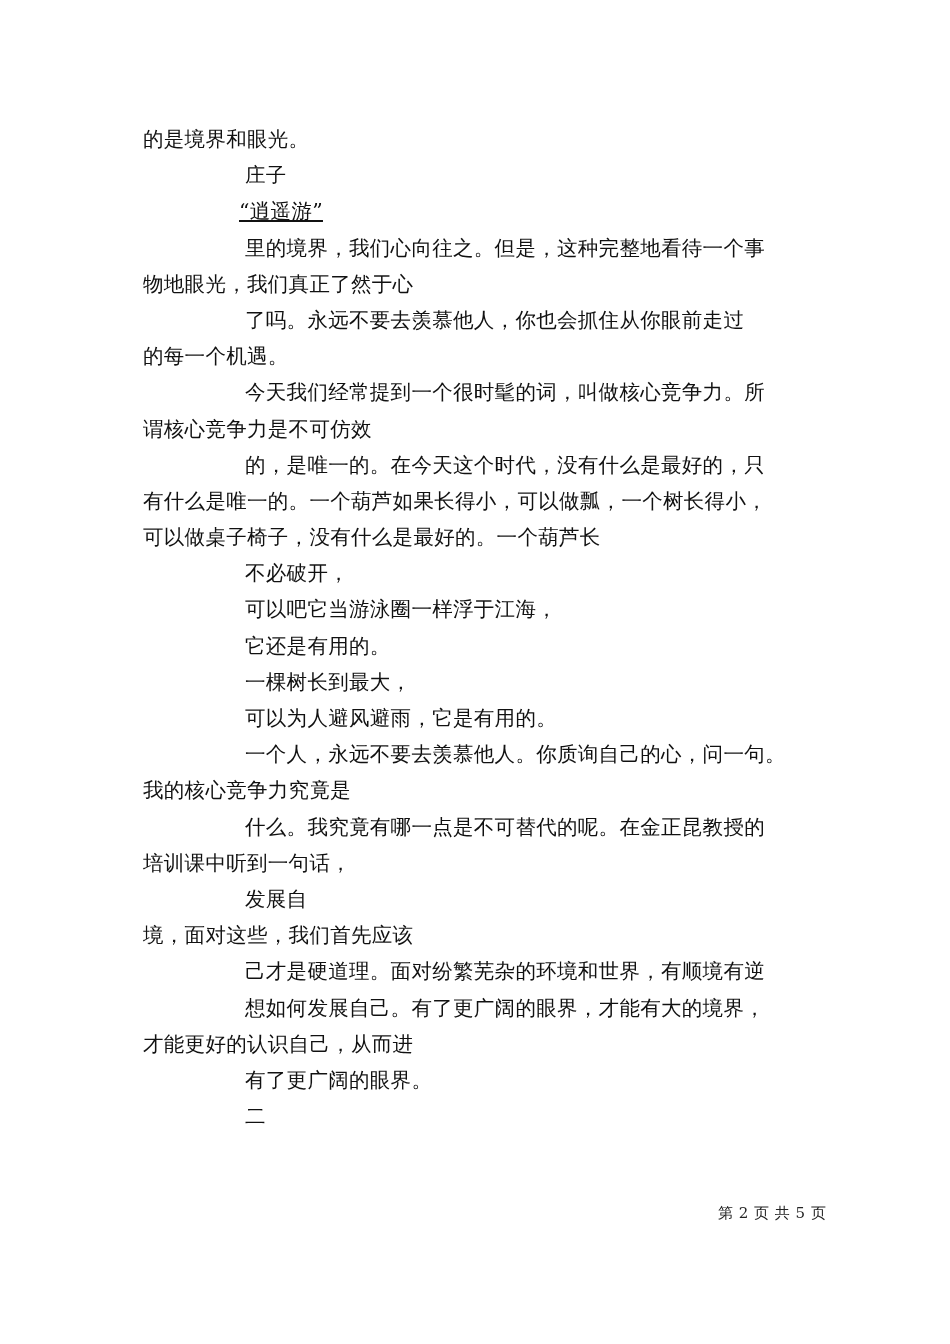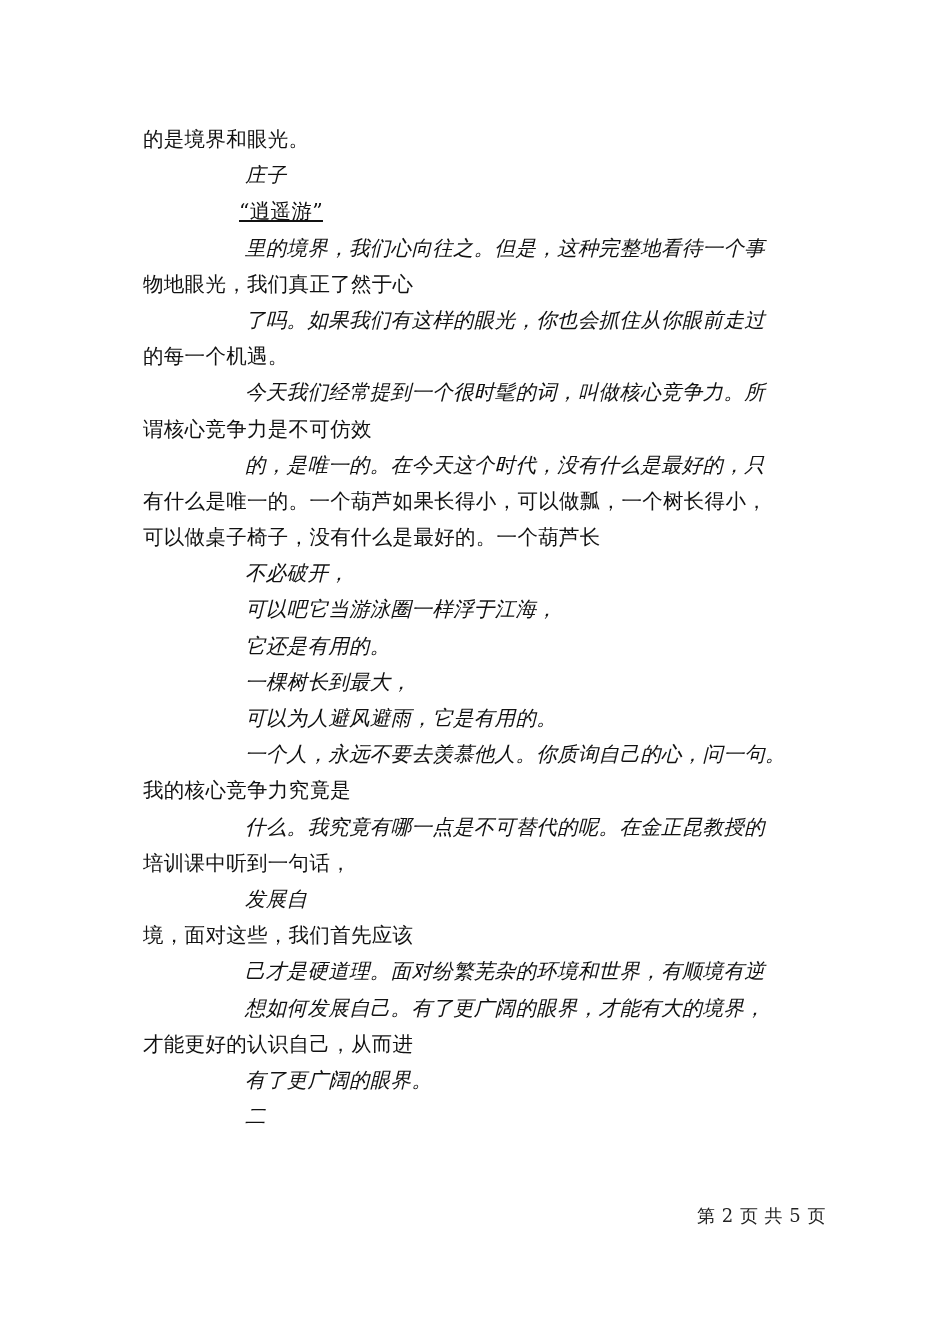--- a/index.html
+++ b/index.html
@@ -31,47 +31,46 @@
     }
     .line {
       height: 36.2px;
       line-height: 36px;
       font-size: 20.5px;
       white-space: nowrap;
       letter-spacing: 0.3px;
     }
     .line.indent {
       padding-left: 102px;
-      font-style: italic;
     }
     .line.indent-q {
       padding-left: 96px;
       text-decoration: underline;
     }
     .footer {
       position: absolute;
-      left: 697px;
+      left: 718px;
       top: 1204px;
-      font-size: 18px;
+      font-size: 15px;
       color: #222222;
       white-space: nowrap;
       letter-spacing: 0.5px;
     }
   </style>
 </head>
 <body>
 
 <div class="page">
   <div class="body-text">
     <div class="line">的是境界和眼光。</div>
     <div class="line indent">庄子</div>
     <div class="line indent-q">“逍遥游”</div>
     <div class="line indent">里的境界，我们心向往之。但是，这种完整地看待一个事</div>
     <div class="line">物地眼光，我们真正了然于心</div>
-    <div class="line indent">了吗。如果我们有这样的眼光，你也会抓住从你眼前走过</div>
+    <div class="line indent">了吗。永远不要去羡慕他人，你也会抓住从你眼前走过</div>
     <div class="line">的每一个机遇。</div>
     <div class="line indent">今天我们经常提到一个很时髦的词，叫做核心竞争力。所</div>
     <div class="line">谓核心竞争力是不可仿效</div>
     <div class="line indent">的，是唯一的。在今天这个时代，没有什么是最好的，只</div>
     <div class="line">有什么是唯一的。一个葫芦如果长得小，可以做瓢，一个树长得小，</div>
     <div class="line">可以做桌子椅子，没有什么是最好的。一个葫芦长</div>
     <div class="line indent">不必破开，</div>
     <div class="line indent">可以吧它当游泳圈一样浮于江海，</div>
     <div class="line indent">它还是有用的。</div>
     <div class="line indent">一棵树长到最大，</div>

